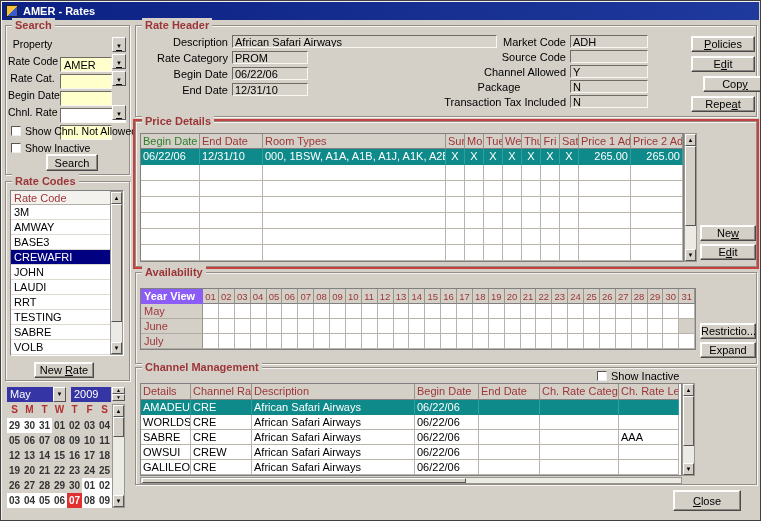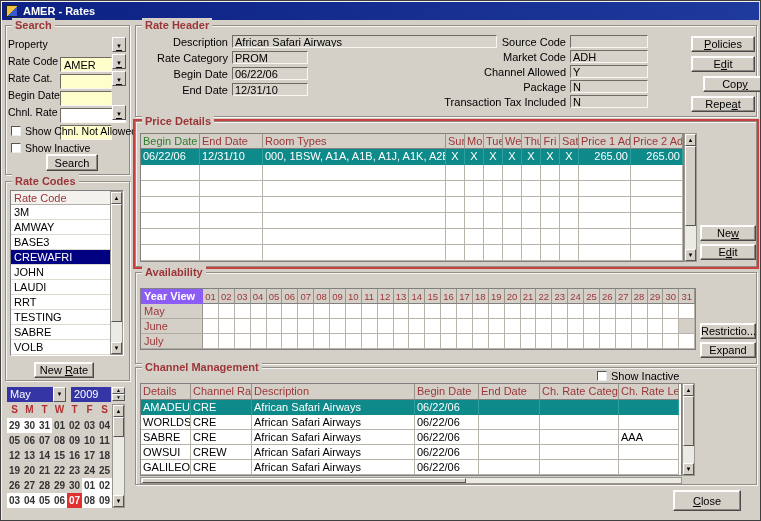--- a/index.html
+++ b/index.html
@@ -19,21 +19,21 @@
        color:#9c3538;font-weight:bold;line-height:14px;}
   .inp{display:inline-block;height:15px;border:1px solid;border-color:#6e6a64 #f8f7f4 #f8f7f4 #6e6a64;
        padding:1px 3px;overflow:hidden;white-space:nowrap;background:#fff;}
   .yellow{background:#ffffcc;} .gray{background:#d7d3cb;} .white{background:#fff;}
   .btn{position:absolute;background:#d4d0c8;border:1px solid;border-color:#fcfbf8 #4a4a4a #4a4a4a #fcfbf8;
        box-shadow:inset -1px -1px 0 #8c8880,inset 1px 1px 0 #fff;
        font-family:"Liberation Sans",sans-serif;font-size:11px;color:#000;text-align:center;padding:0;cursor:default;}
   .u{text-decoration:underline;}
   
   .srow{display:flex;align-items:center;height:16px;margin-bottom:1px;}
-  .slabel{width:52px;text-align:left;padding-right:3px;flex:0 0 auto;font-size:10.5px;white-space:nowrap;}
+  .slabel{width:52px;text-align:center;padding-right:3px;flex:0 0 auto;font-size:10.5px;white-space:nowrap;}
   .sin{width:52px;flex:0 0 auto;margin-top:40px;}
   .grow{width:66px;}
   .lov{width:14px;height:15px;flex:0 0 auto;background:#d4d0c8;border:1px solid;
        border-color:#fff #555 #555 #fff;text-align:center;line-height:12px;}
   .lovg{font-size:6px;border-bottom:1px solid #000;display:inline-block;line-height:7px;}
   .crow{display:flex;align-items:center;height:15px;margin-bottom:2px;gap:4px;}
   .cb{width:10px;height:10px;background:#fff;border:1px solid;border-color:#555 #eee #eee #555;flex:0 0 auto;}
   .clabel{font-size:10.5px;white-space:nowrap;}
   
   .rclist{position:absolute;left:4px;top:8px;width:114px;height:166px;background:#fff;
@@ -257,33 +257,33 @@
           <span class="flabel" style="width: 92px;">Begin Date</span>
           <span class="inp gray fin" style="width: 76px;">06/22/06</span>
         </div>
         <div class="frow">
           <span class="flabel" style="width: 92px;">End Date</span>
           <span class="inp gray fin" style="width: 76px;">12/31/10</span>
         </div>
       </div>
     <div id="rh-right" style="position:absolute;left:296px;top:9px;">
         <div class="frow frow2">
+          <span class="flabel" style="width: 138px;">Market Code</span>
+          <span class="inp gray fin" style="width: 78px;">ADH</span>
+        </div>
+        <div class="frow frow2">
           <span class="flabel" style="width: 138px;">Source Code</span>
           <span class="inp gray fin" style="width: 78px;"></span>
-        </div>
-        <div class="frow frow2">
-          <span class="flabel" style="width: 138px;">Market Code</span>
-          <span class="inp gray fin" style="width: 78px;">ADH</span>
         </div>
         <div class="frow frow2">
           <span class="flabel" style="width: 138px;">Channel Allowed</span>
           <span class="inp gray fin" style="width: 78px;">Y</span>
         </div>
         <div class="frow frow2">
-          <span class="flabel" style="width: 138px;">Package</span>
+          <span class="flabel" style="width: 138px; text-align: center;">Package</span>
           <span class="inp gray fin" style="width: 78px;">N</span>
         </div>
         <div class="frow frow2">
           <span class="flabel" style="width: 138px;">Transaction Tax Included</span>
           <span class="inp gray fin" style="width: 78px;">N</span>
         </div>
       </div>
   </div>
   <button class="btn" style="left:690px;top:35px;width:64px;height:16px;"><span class="u">P</span>olicies</button>
   <button class="btn" style="left:690px;top:55px;width:64px;height:16px;">E<span class="u">d</span>it</button>

